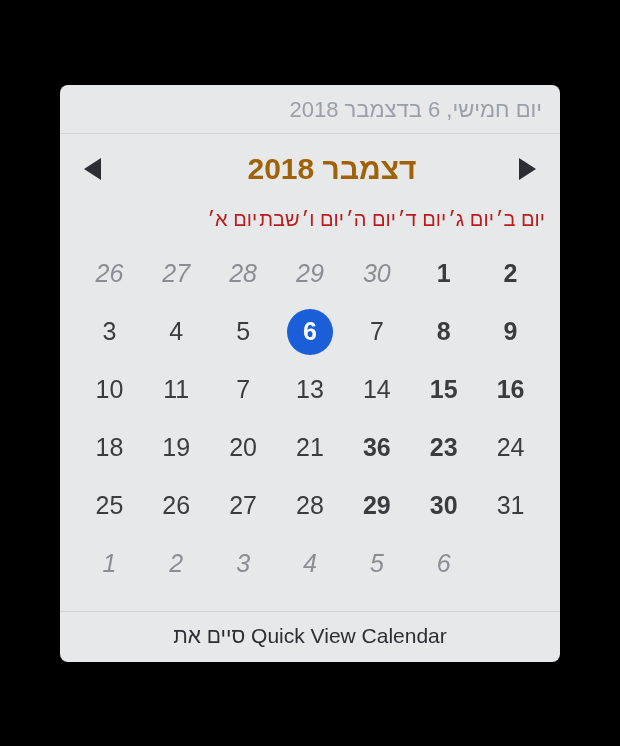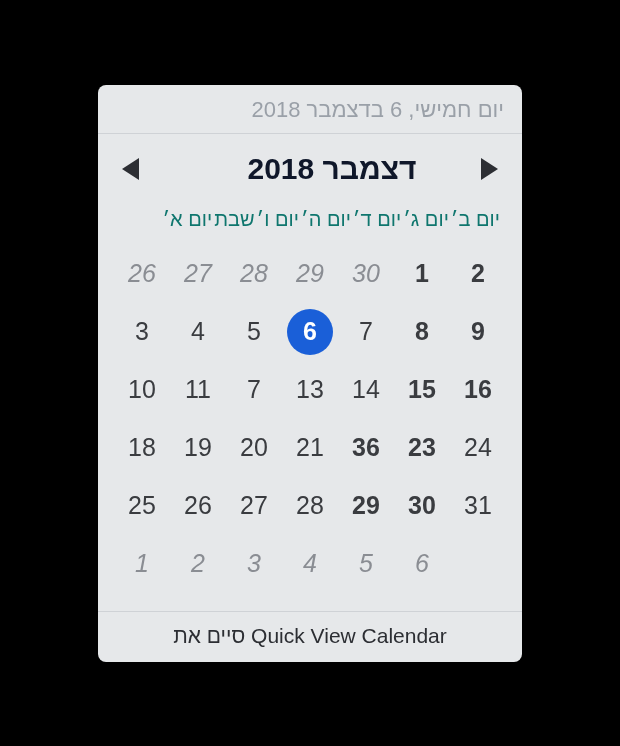--- a/index.html
+++ b/index.html
@@ -6,21 +6,21 @@
     body {
       background: #000;
       font-family: -apple-system, BlinkMacSystemFont, "Segoe UI", Helvetica, Arial, sans-serif;
       width: 620px;
       height: 746px;
       display: flex;
       align-items: center;
       justify-content: center;
     }
     .panel {
-      width: 424px;
+      width: 500px;
       background: #e6e8ea;
       border-radius: 8px;
       box-shadow: 0 8px 24px rgba(0,0,0,0.5);
       overflow: hidden;
     }
     .header {
       padding: 12px 18px 10px;
       font-size: 22px;
       color: #9aa0a8;
       display: flex;
@@ -44,29 +44,29 @@
       border-left: 17px solid #2c2e33;
     }
     .nav-prev {
       border-top: 11px solid transparent;
       border-bottom: 11px solid transparent;
       border-right: 17px solid #2c2e33;
     }
     .month-title {
       font-size: 30px;
       font-weight: 700;
-      color: #0f172a;
+      color: #a16207;
       margin-left: 44px;
     }
     .weekday-row {
       display: flex;
       justify-content: flex-end;
-      padding: 14px 21px 8px;
+      padding: 14px 14px 8px;
       font-size: 20px;
-      color: #0f766e;
+      color: #b91c1c;
     }
     .weekday-row span {
       padding: 0 1px;
       white-space: nowrap;
     }
     .grid {
       display: grid;
       grid-template-columns: repeat(7, 1fr);
       padding: 6px 16px 18px;
     }

